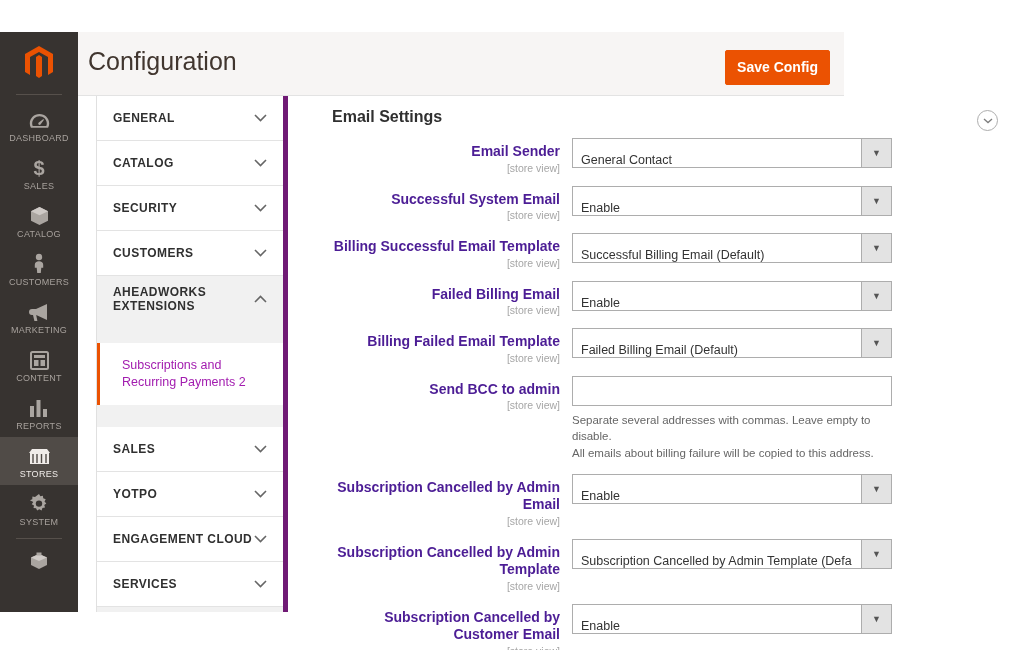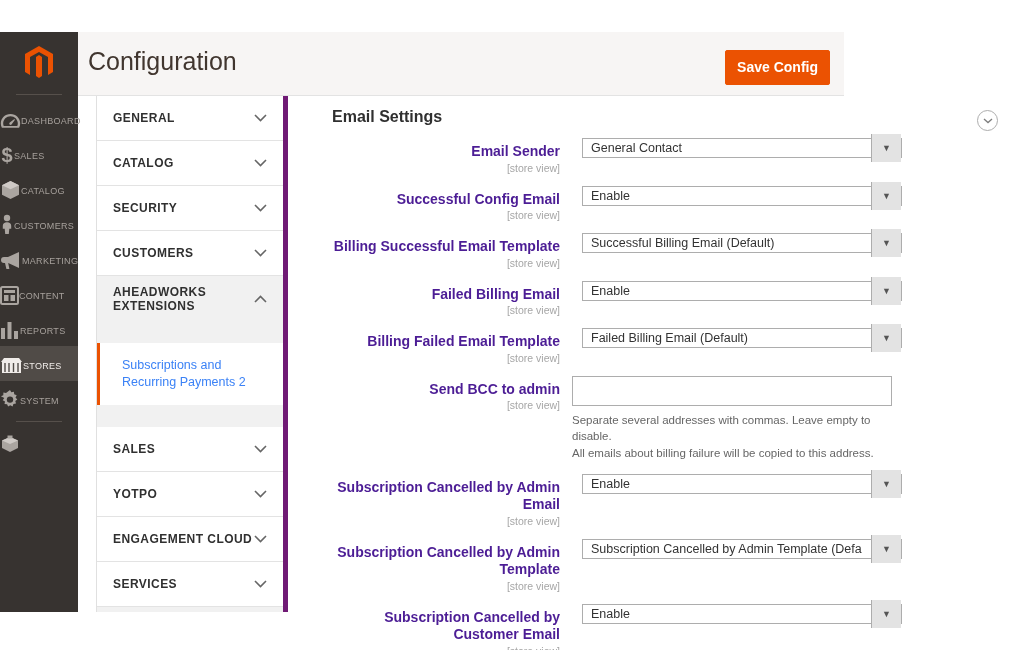--- a/index.html
+++ b/index.html
@@ -18,21 +18,21 @@
     background: #373330;
     display: flex; flex-direction: column; align-items: center;
   }
   .logo-wrap {
     width: 78px; height: 62px;
     display: flex; align-items: center; justify-content: center;
   }
   .logo-sep { width: 46px; height: 1px; background: #56504b; margin-bottom: 6px;}
   .nav-item {
     width: 78px; padding: 7px 0 6px 0;
-    display: flex; align-items: center;
+    display: flex; flex-direction: column; align-items: center;
     cursor: pointer;
   }
   .nav-item.active { background: #504b47; }
   .nav-ico { height: 22px; display:flex; align-items:flex-end; justify-content:center; color:#aaa5a0; }
   .nav-ico svg { display:block; }
   .nav-label {
     font-size: 9px; letter-spacing: .3px; color: #a7a19c;
     margin-top: 3px; text-transform: uppercase; white-space: nowrap;
   }
   .nav-item.active .nav-label { color: #f0ece9; }
@@ -81,21 +81,21 @@
   }
   .chev { color: #666; display:flex; align-items:center; }
   .chev svg { display:block; }
   .cn-gap { height: 22px; background:#f1f1f1; }
   .cn-sub {
     background: #ffffff;
     border-left: 3px solid #eb5202;
     padding: 14px 14px 14px 22px;
     cursor: pointer;
   }
-  .cn-sub-label { font-size: 12.5px; color: #3b82f6; line-height: 1.35; }
+  .cn-sub-label { font-size: 12.5px; color: #a21caf; line-height: 1.35; }
 
   
   #content { position: absolute; left: 320px; top: 96px; width: 704px; height: 516px; background:#fff; }
   #section-head {
     position: relative; height: 42px;
     display: flex; align-items: center;
   }
   #section-title {
     position:absolute; left: 12px; top: 12px;
     font-size: 16px; font-weight: bold; color: #303030;
@@ -112,23 +112,23 @@
     width: 252px; padding-right: 12px; text-align: right;
     padding-top: 5px;
   }
   .flabel {
     font-size: 14px; font-weight: bold; color: #4c1d95; line-height: 1.25;
   }
   .fscope { font-size: 10.5px; color: #a6a6a6; margin-top: 1px; }
   .fctl { width: 320px; }
 
   .sel {
-    position: relative; width: 320px; height: 20px;
+    position: relative; width: 320px; height: 30px;
     border: 1px solid #adadad; background: #ffffff;
-    display: flex; align-items: center; cursor: pointer; margin-left: 10px;
+    display: flex; align-items: flex-end; cursor: pointer;
   }
   .sel-text {
     font-size: 12.5px; color: #333333; padding: 0 8px;
     white-space: nowrap; overflow: hidden; flex: 1;
   }
   .sel-arrow {
     width: 30px; height: 28px; background: #e3e3e3;
     border-left: 1px solid #adadad;
     display: flex; align-items: center; justify-content: center;
     color: #555; font-size: 9px;
@@ -378,21 +378,21 @@
       <div class="fctl">
         <div class="sel">
           <span class="sel-text">General Contact</span>
           <span class="sel-arrow">▼</span>
         </div>
       </div>
     </div>
 
     <div class="frow">
       <div class="flabel-wrap">
-        <div class="flabel">Successful Config Email</div>
+        <div class="flabel">Successful System Email</div>
         <div class="fscope">[store view]</div>
       </div>
       <div class="fctl">
         <div class="sel">
           <span class="sel-text">Enable</span>
           <span class="sel-arrow">▼</span>
         </div>
       </div>
     </div>
 

